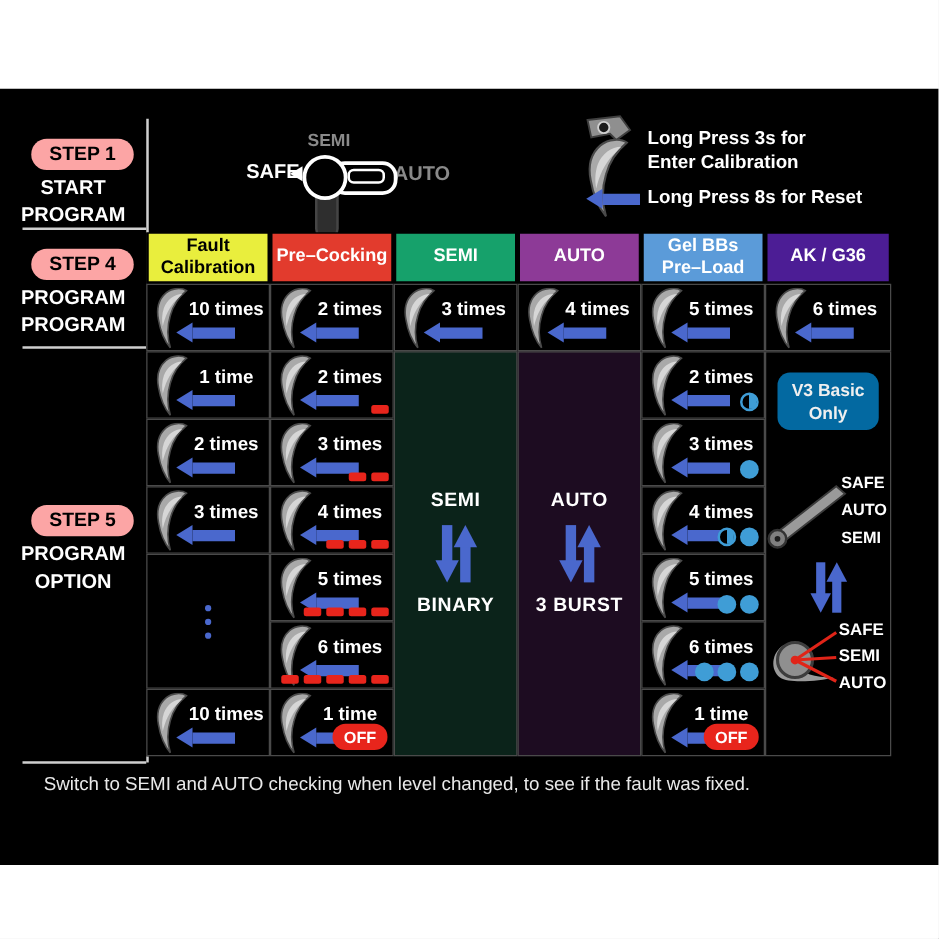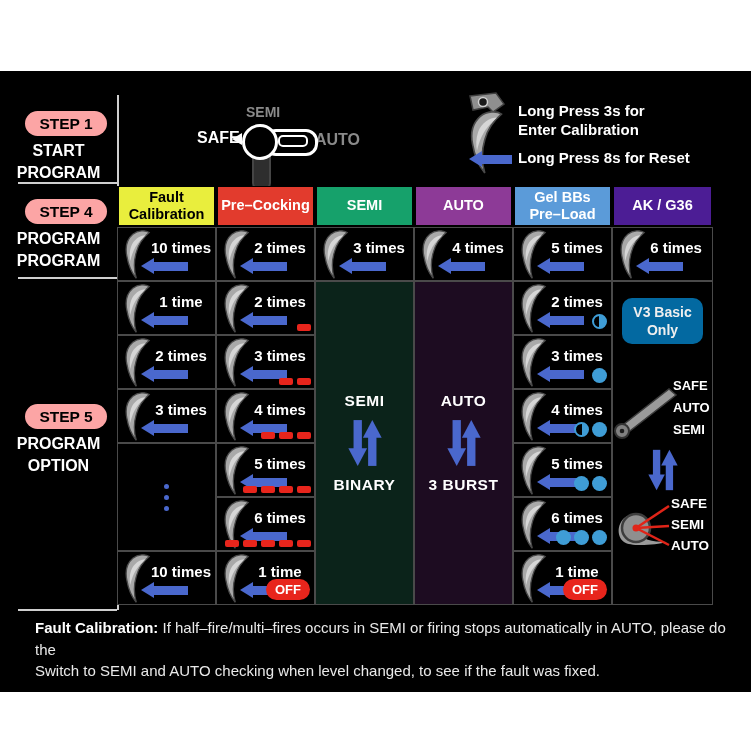--- a/index.html
+++ b/index.html
@@ -442,18 +442,17 @@
             <circle cx="23" cy="30" r="3.5" fill="#e02418"></circle>
           </svg>
           <span class="ak-rt-label" style="top:-2px">SAFE</span>
           <span class="ak-rt-label" style="top:19px">SEMI</span>
           <span class="ak-rt-label" style="top:40px">AUTO</span>
         </div>
       </div>
     </div>
 
     <div class="footer">
-      <div><span class="f-bold">Fault Calibration:</span><span> If half–fire/multi–fires occurs in SEMI or firing stops automatically in AUTO, please do the</span></div>
       <div>Switch to SEMI and AUTO checking when level changed, to see if the fault was fixed.</div>
     </div>
 
   </div>
 </div>
 
 </body></html>

